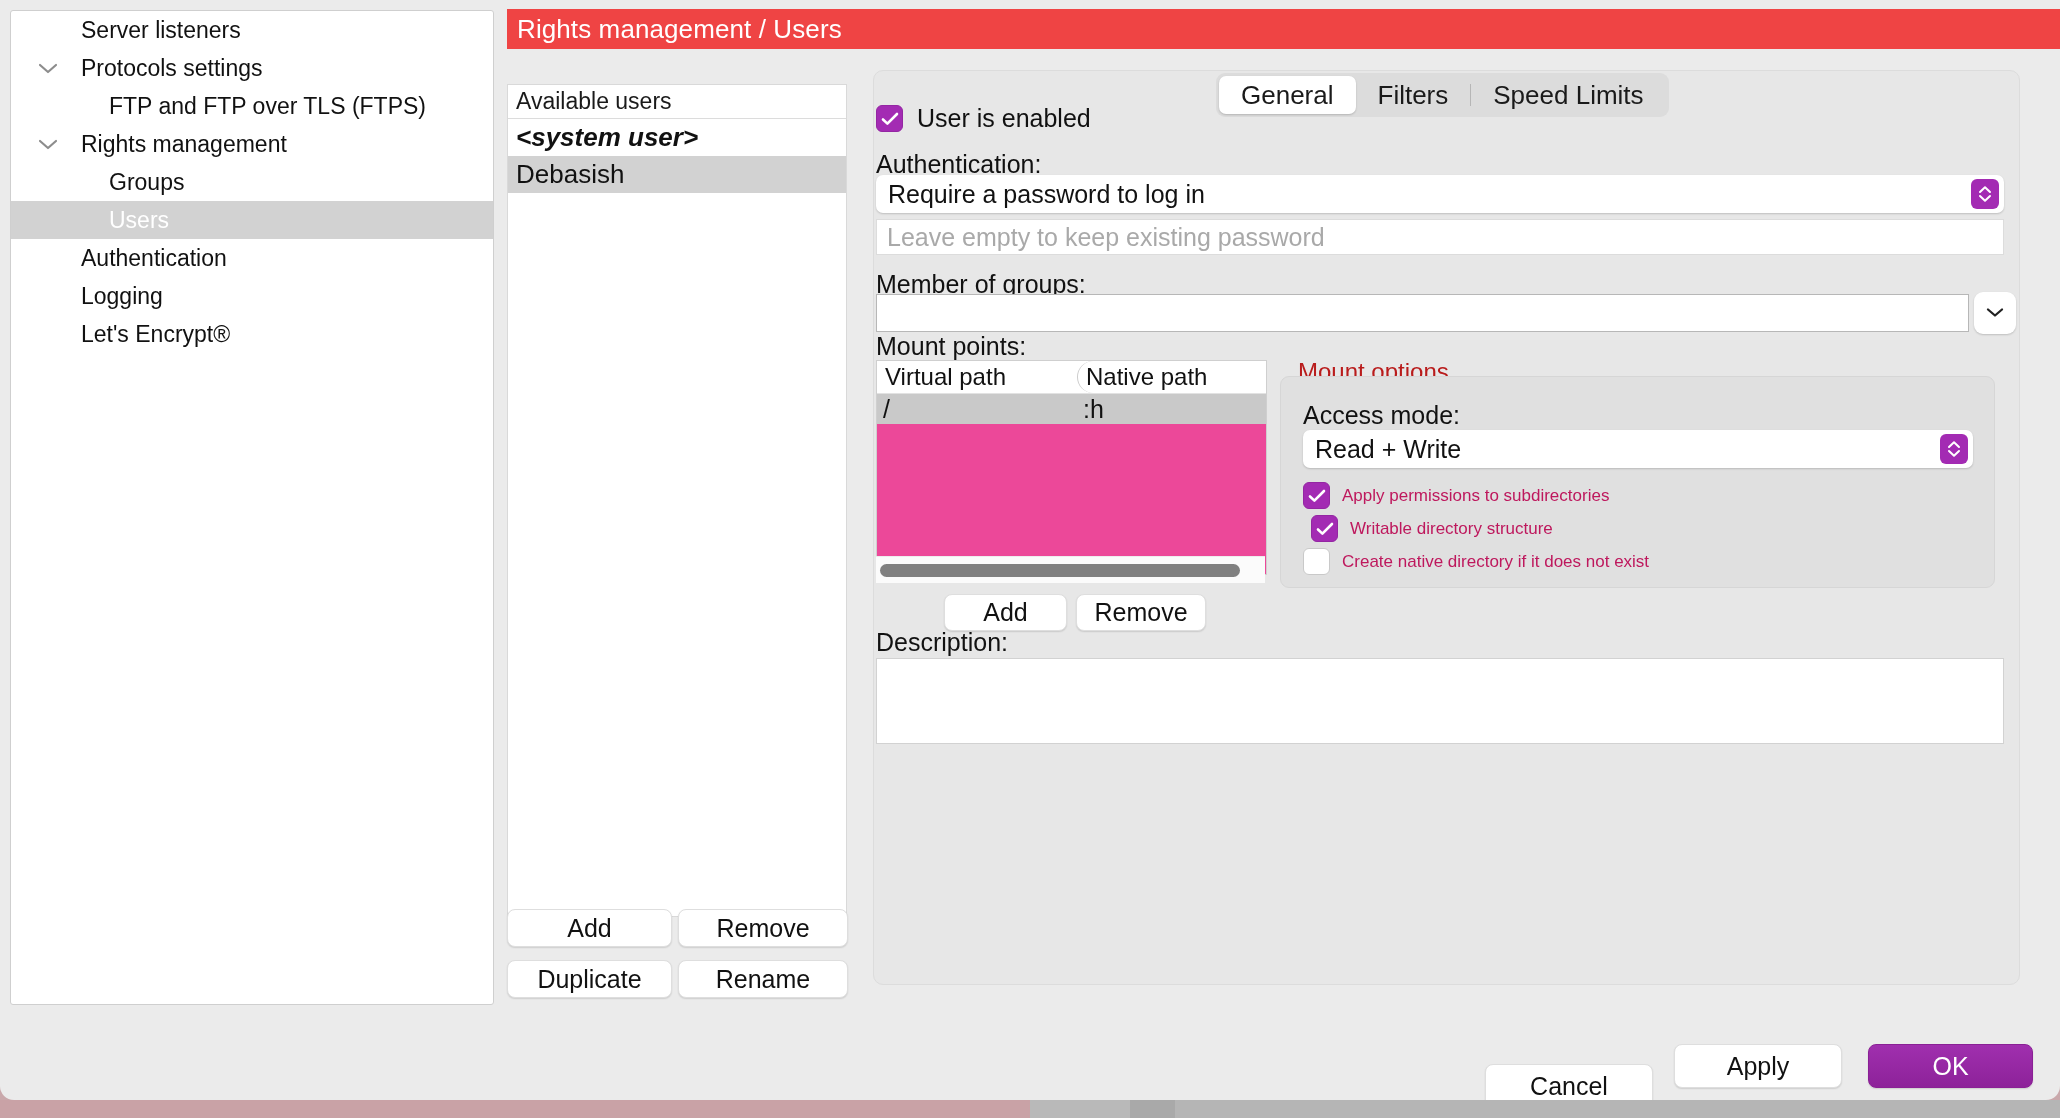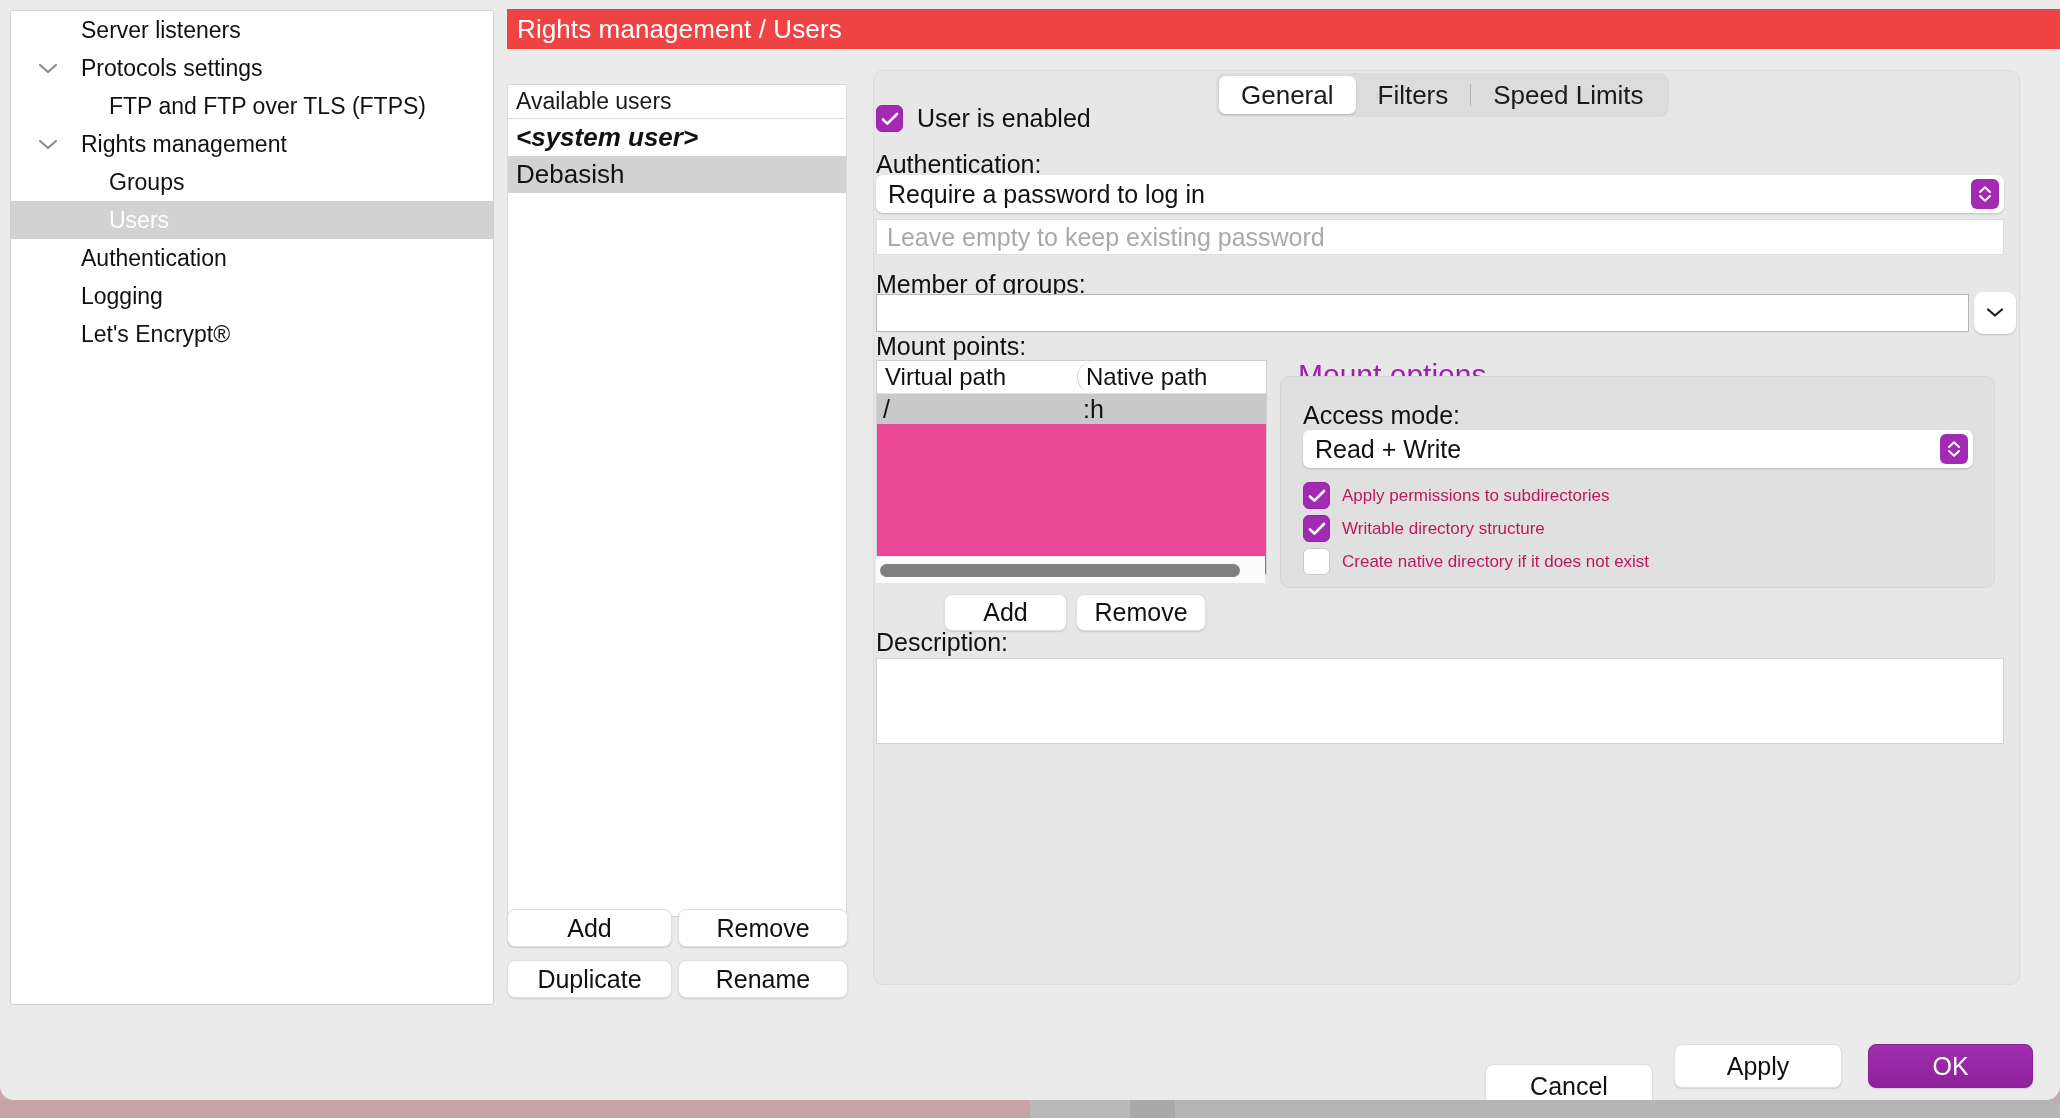--- a/index.html
+++ b/index.html
@@ -281,22 +281,22 @@
     position: absolute;
     left: 406px; top: 305px;
     width: 715px; height: 212px;
     background: #e0e0e0;
     border: 1px solid #d6d6d6;
     border-radius: 9px;
   }
   #mount-options-title {
     position: absolute;
     left: 424px; top: 287px;
-    font-size: 30px;
-    color: #a21caf;
+    font-size: 24px;
+    color: #b91c1c;
   }
   .opt-row {
     display: flex;
     align-items: center;
     gap: 12px;
     font-size: 17px;
     color: #be185d;
   }
 
   
@@ -444,21 +444,21 @@
 
       <div class="opt-row" style="position:absolute;left:22px;top:105px;">
         <span class="cbox on">
           <svg width="18" height="14" viewBox="0 0 18 14">
               <path d="M2 7.5 L6.4 11.6 L16 2" stroke="#ffffff" stroke-width="2.6" fill="none" stroke-linecap="round" stroke-linejoin="round"></path>
             </svg>
         </span>
         <span>Apply permissions to subdirectories</span>
       </div>
 
-      <div class="opt-row" style="position:absolute;left:22px;top:138px;">
+      <div class="opt-row" style="position:absolute;left:30px;top:138px;">
         <span class="cbox on">
           <svg width="18" height="14" viewBox="0 0 18 14">
               <path d="M2 7.5 L6.4 11.6 L16 2" stroke="#ffffff" stroke-width="2.6" fill="none" stroke-linecap="round" stroke-linejoin="round"></path>
             </svg>
         </span>
         <span>Writable directory structure</span>
       </div>
 
       <div class="opt-row" style="position:absolute;left:22px;top:171px;">
         <span class="cbox off"></span>

